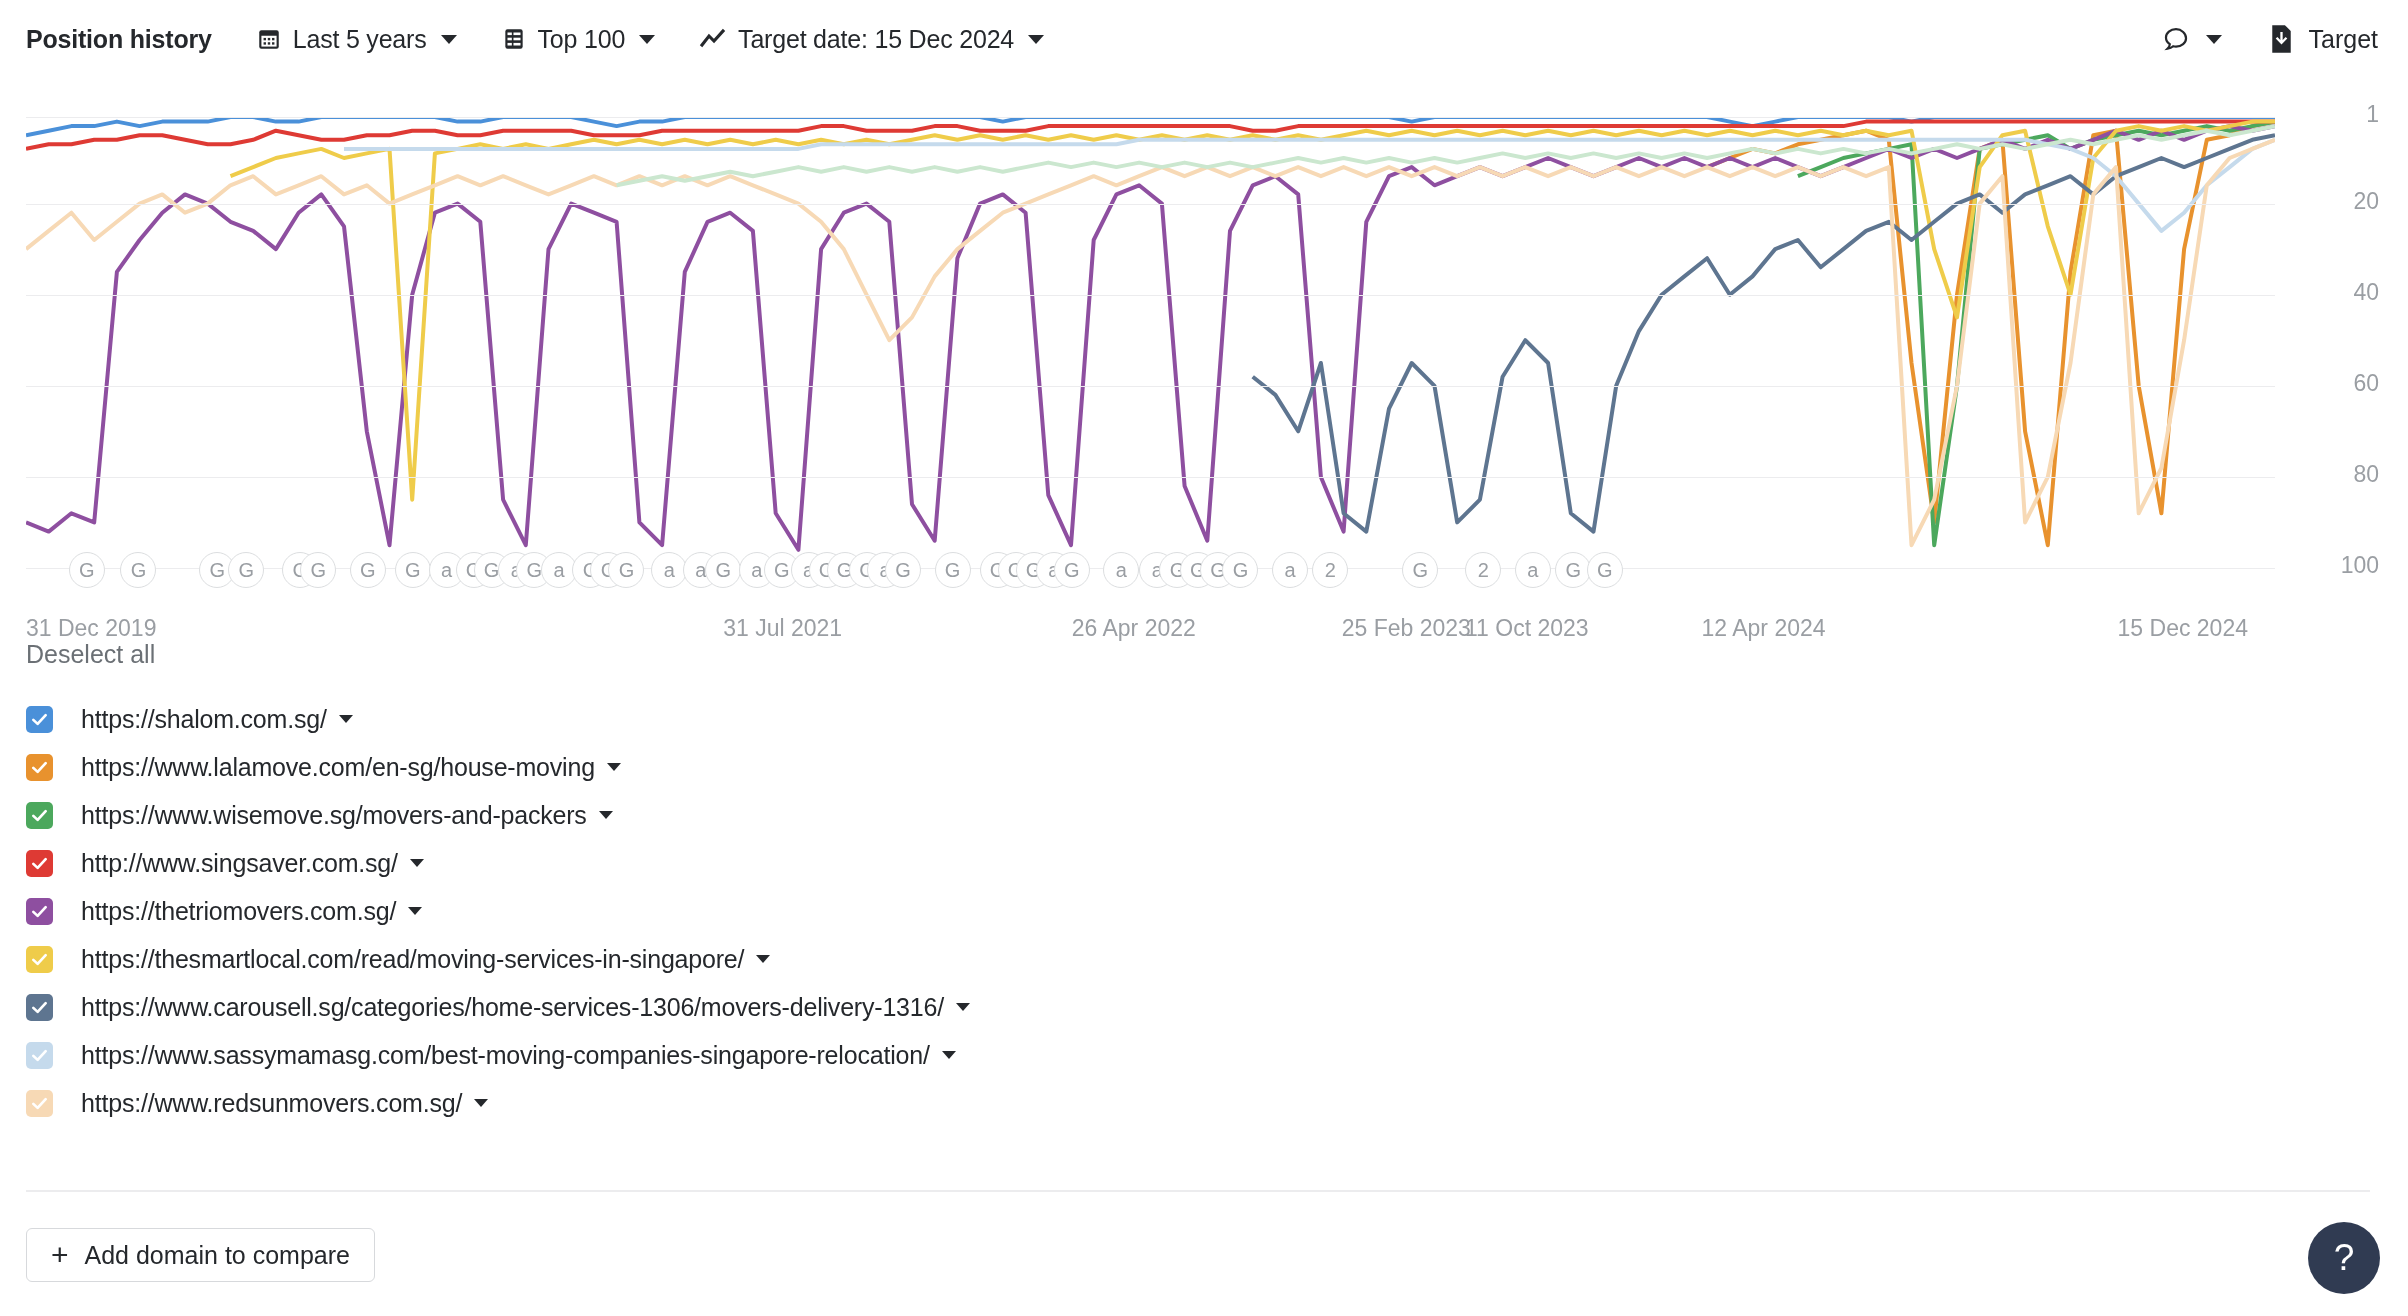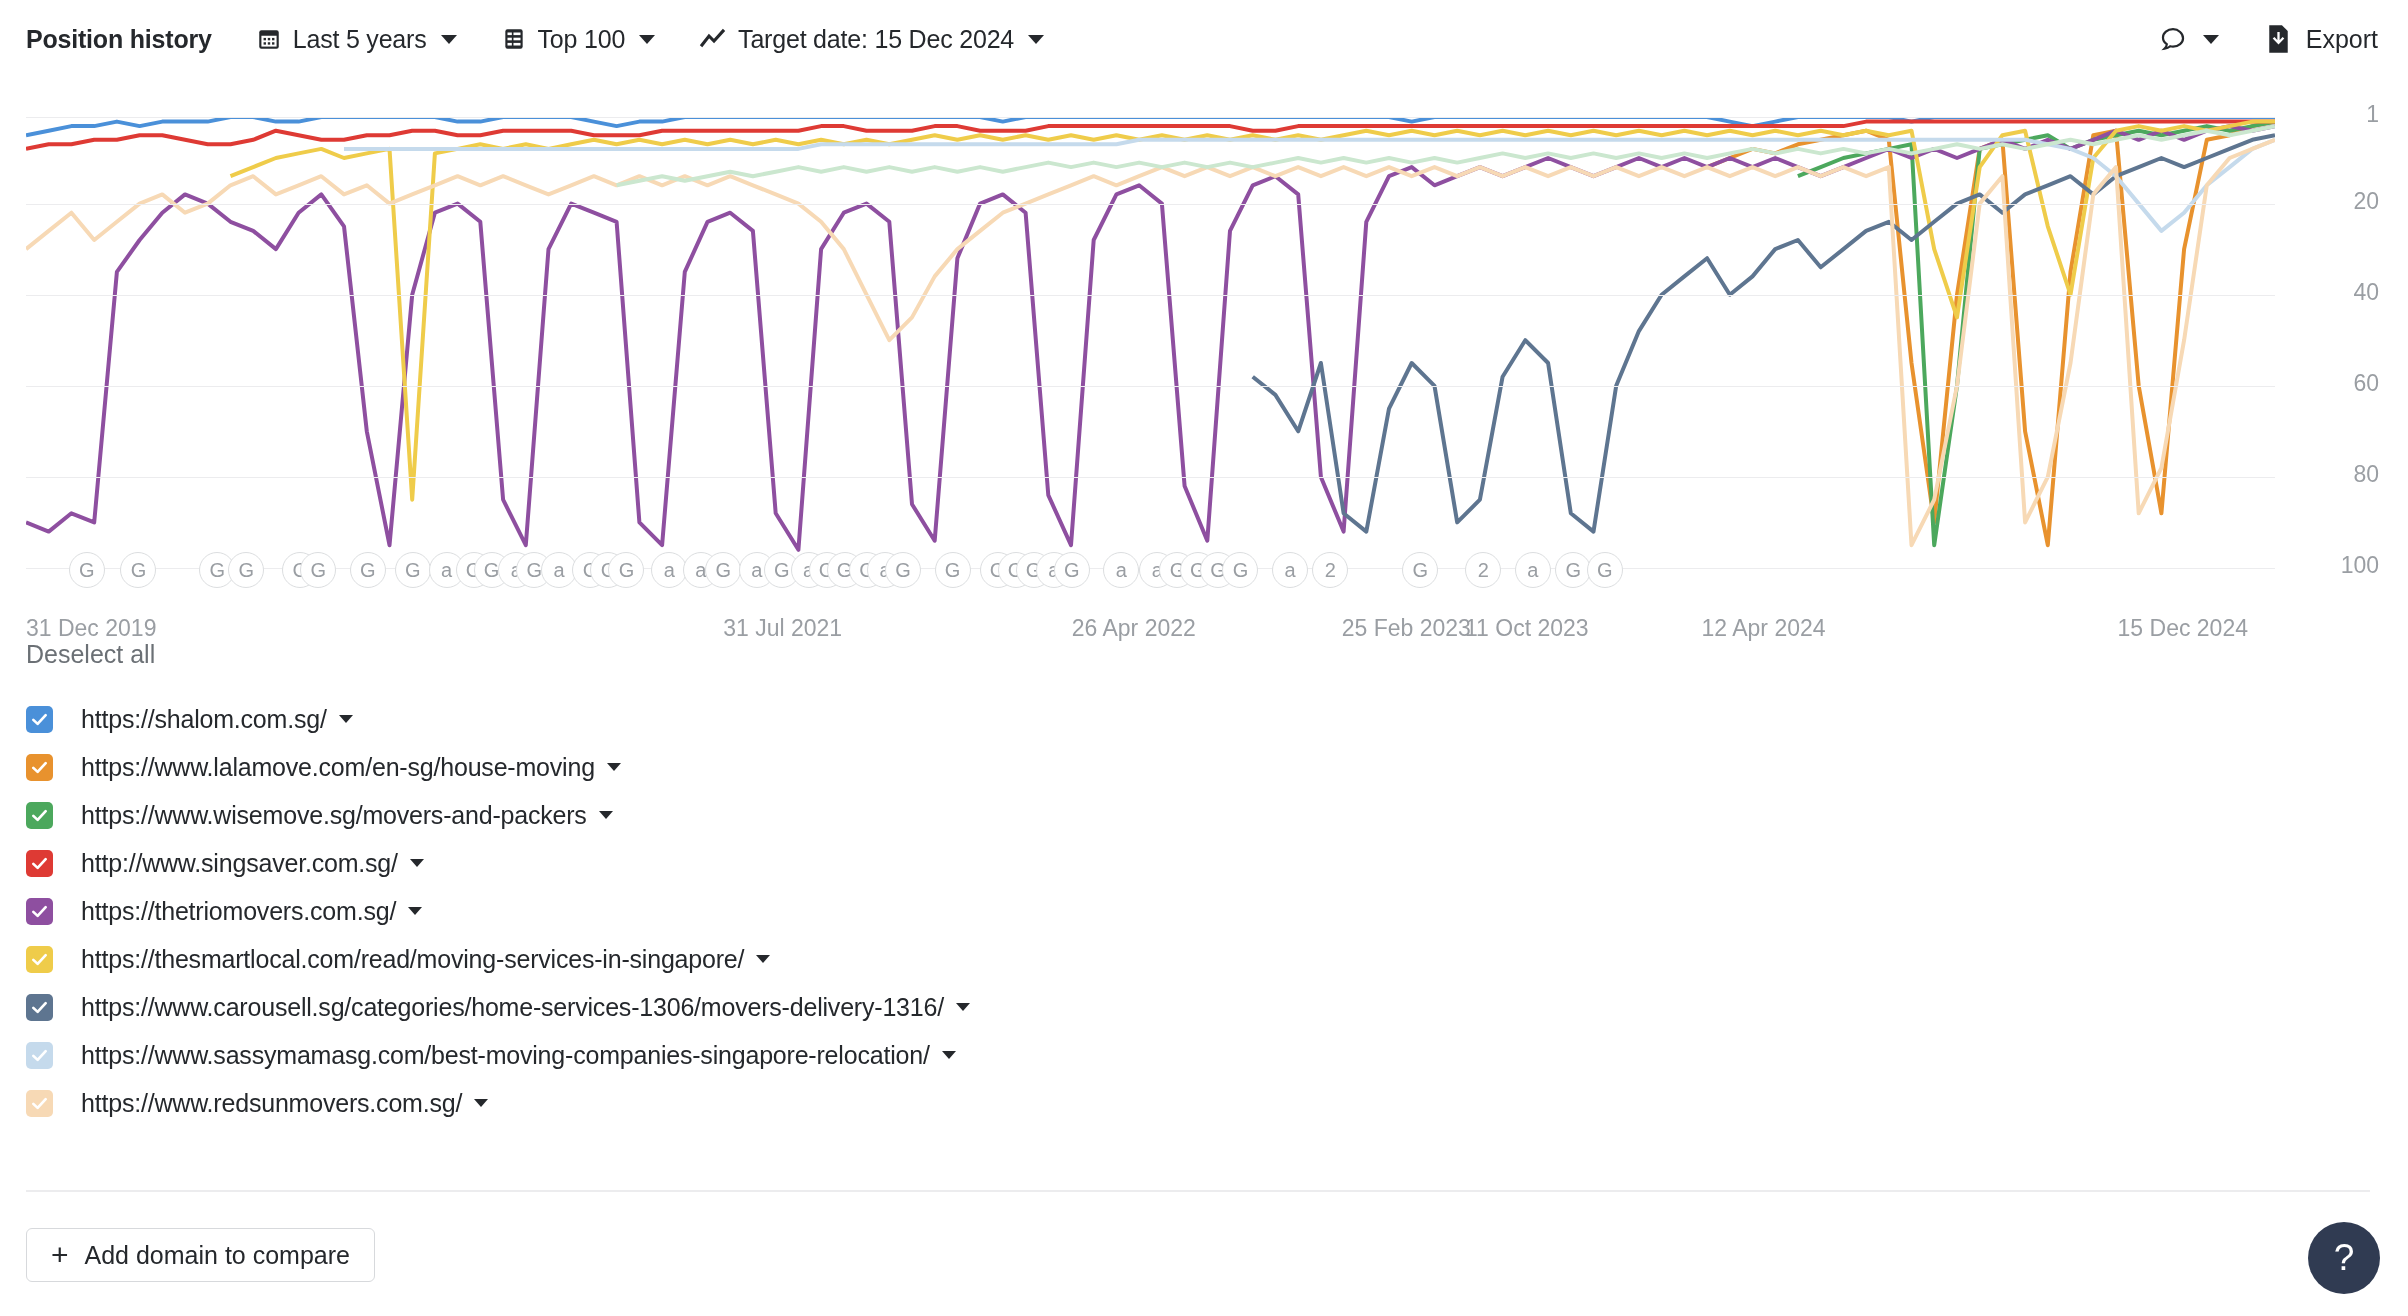--- a/index.html
+++ b/index.html
@@ -158,21 +158,21 @@
       <span class="caret"></span>
     </div>
 
     <div class="export-btn">
       <span class="icon-box">
         <svg width="27" height="30" viewBox="0 0 22 26">
           <path d="M3 1 h11 l5 5 v19 H3 z" fill="#25282c"></path>
           <path d="M11 8 v8 M7.4 12.6 L11 16.4 L14.6 12.6" stroke="#ffffff" stroke-width="2" fill="none" stroke-linecap="square"></path>
         </svg>
       </span>
-      <span>Export</span>
+      <span>Target</span>
     </div>
   </div>
 </div>
 
 <div class="chart-wrap">
   <div class="plot" id="plot">
     <svg id="plot-svg" width="2249" height="451" viewBox="0 0 2249 451" preserveAspectRatio="none">
         <polyline points="0.0,18.2 22.7,13.7 45.4,9.1 68.2,9.1 90.9,4.6 113.6,9.1 136.3,4.6 159.0,4.6 181.7,4.6 204.5,0.0 227.2,0.0 249.9,4.6 272.6,4.6 295.3,0.0 318.0,0.0 340.8,0.0 363.5,0.0 386.2,0.0 408.9,0.0 431.6,4.6 454.3,4.6 477.1,0.0 499.8,0.0 522.5,0.0 545.2,0.0 567.9,4.6 590.6,9.1 613.4,4.6 636.1,4.6 658.8,0.0 681.5,0.0 704.2,0.0 726.9,0.0 749.7,0.0 772.4,0.0 795.1,0.0 817.8,0.0 840.5,0.0 863.3,0.0 886.0,0.0 908.7,0.0 931.4,0.0 954.1,0.0 976.8,4.6 999.6,0.0 1022.3,0.0 1045.0,0.0 1067.7,0.0 1090.4,0.0 1113.1,0.0 1135.9,0.0 1158.6,0.0 1181.3,0.0 1204.0,0.0 1226.7,0.0 1249.4,0.0 1272.2,0.0 1294.9,0.0 1317.6,0.0 1340.3,0.0 1363.0,0.0 1385.7,4.6 1408.5,0.0 1431.2,0.0 1453.9,0.0 1476.6,0.0 1499.3,0.0 1522.1,0.0 1544.8,0.0 1567.5,0.0 1590.2,0.0 1612.9,0.0 1635.6,0.0 1658.4,0.0 1681.1,0.0 1703.8,4.6 1726.5,9.1 1749.2,4.6 1771.9,0.0 1794.7,0.0 1817.4,0.0 1840.1,0.0 1862.8,0.0 1885.5,4.6 1908.2,0.0 1931.0,0.0 1953.7,0.0 1976.4,0.0 1999.1,0.0 2021.8,0.0 2044.5,0.0 2067.3,0.0 2090.0,0.0 2112.7,0.0 2135.4,0.0 2158.1,0.0 2180.8,0.0 2203.6,0.0 2226.3,0.0 2249.0,0.0" fill="none" stroke="#4A90D9" stroke-width="4" stroke-linejoin="round"></polyline>
         <polyline points="1681.1,50.1 1703.8,41.0 1726.5,31.9 1749.2,36.4 1771.9,27.3 1794.7,22.8 1817.4,18.2 1840.1,13.7 1862.8,22.8 1885.5,246.0 1908.2,405.4 1931.0,177.7 1953.7,31.9 1976.4,22.8 1999.1,314.3 2021.8,428.2 2044.5,154.9 2067.3,18.2 2090.0,13.7 2112.7,268.8 2135.4,396.3 2158.1,132.1 2180.8,22.8 2203.6,18.2 2226.3,9.1 2249.0,4.6" fill="none" stroke="#E8922E" stroke-width="4" stroke-linejoin="round"></polyline>
         <polyline points="1771.9,59.2 1794.7,50.1 1817.4,41.0 1840.1,36.4 1862.8,31.9 1885.5,27.3 1908.2,428.2 1931.0,268.8 1953.7,31.9 1976.4,27.3 1999.1,22.8 2021.8,18.2 2044.5,31.9 2067.3,22.8 2090.0,18.2 2112.7,13.7 2135.4,18.2 2158.1,13.7 2180.8,9.1 2203.6,13.7 2226.3,9.1 2249.0,4.6" fill="none" stroke="#4CA85D" stroke-width="4" stroke-linejoin="round"></polyline>

